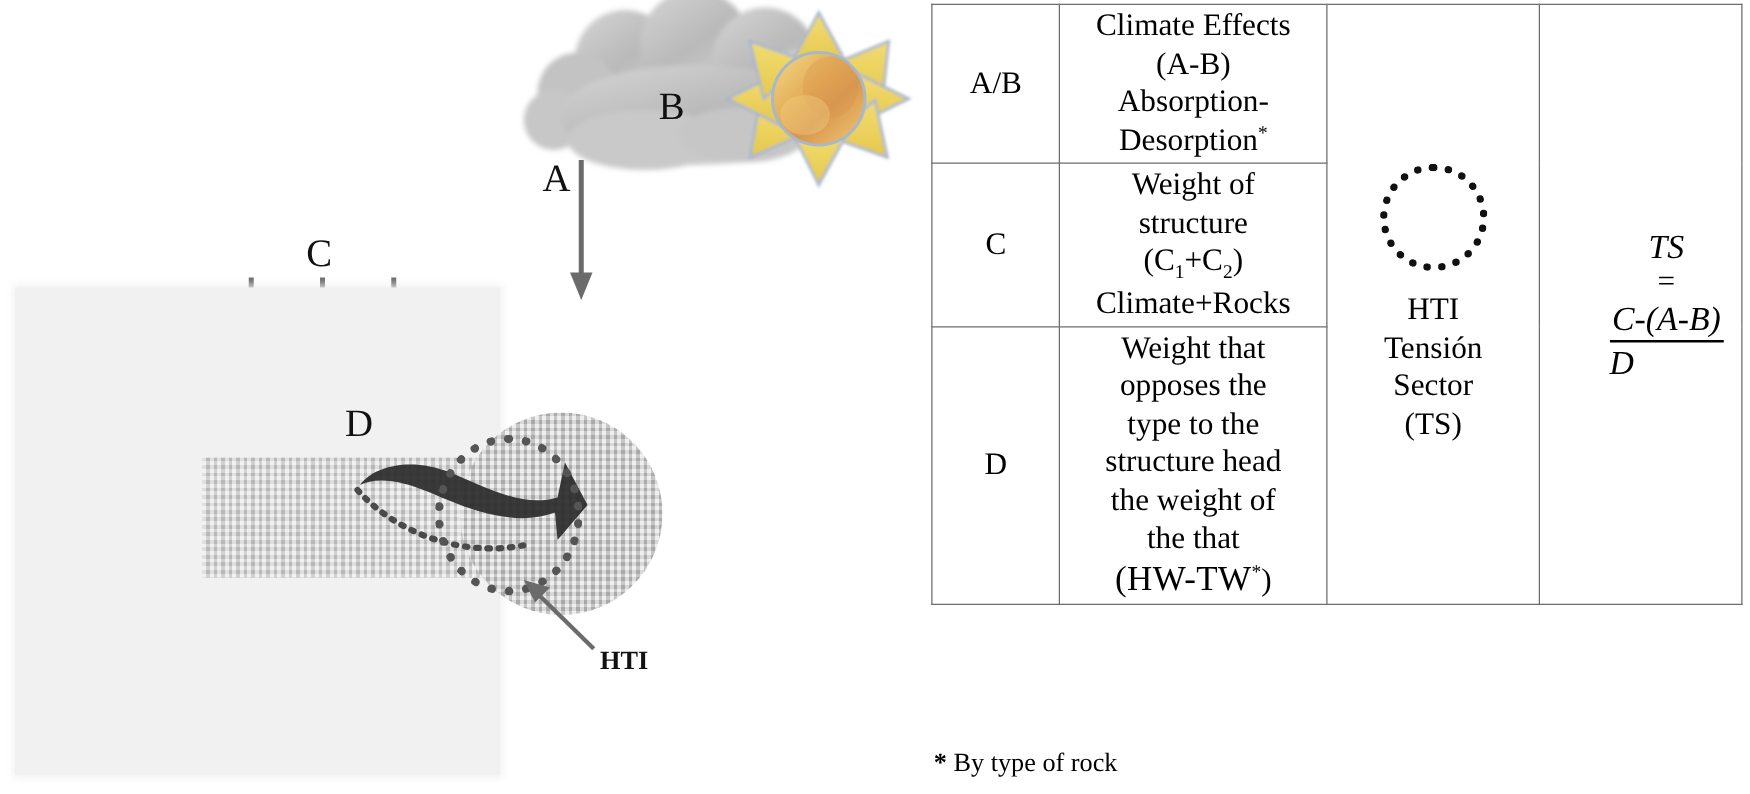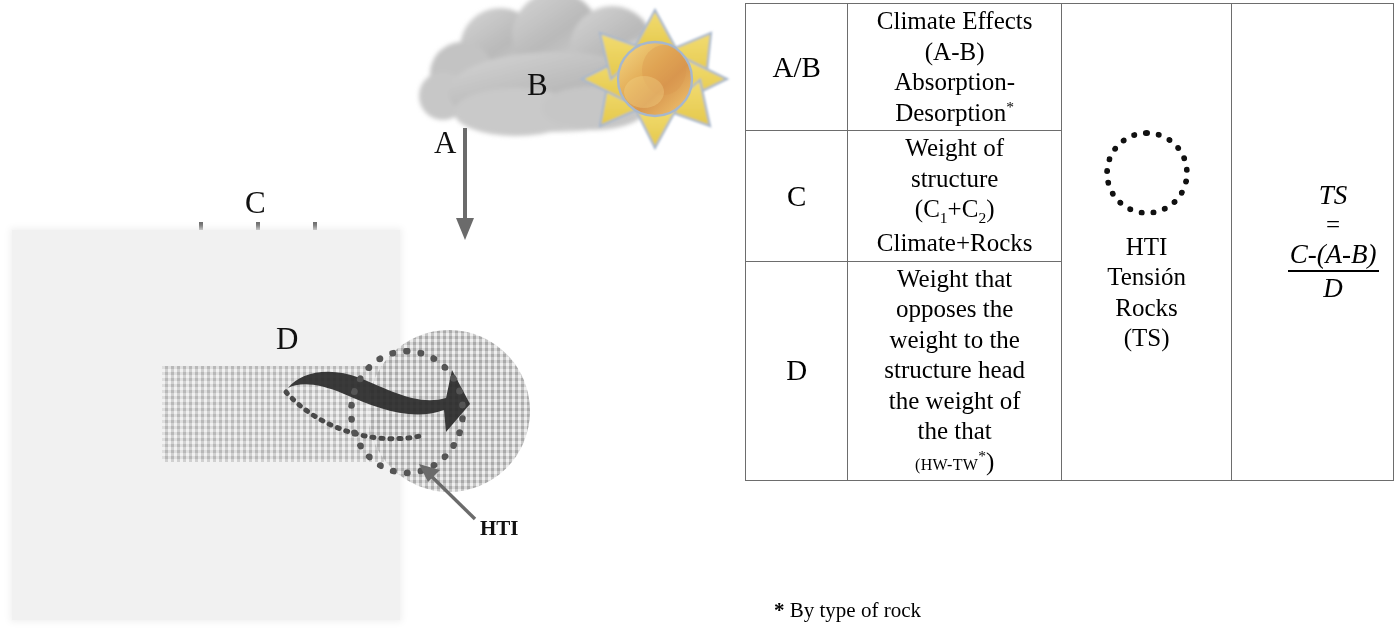--- a/index.html
+++ b/index.html
@@ -65,52 +65,52 @@
     table-layout: fixed;
   }
   table.calc td {
     border: 1px solid #6d6d6d;
     vertical-align: middle;
     text-align: center;
     color: #000;
     font-family: "Liberation Serif", serif;
     padding: 2px 4px;
   }
-  td.keycol { width: 95px; font-size: 29px; }
+  td.keycol { width: 95px; font-size: 25px; }
   td.desccol { width: 198px; font-size: 25px; line-height: 1.22; }
   td.midcol  { width: 158px; font-size: 25px; line-height: 1.22; }
   td.formulacol { width: 150px; }
 
   .sup { font-size: .62em; vertical-align: super; }
   .sub { font-size: .62em; vertical-align: sub; }
-  .smallcaps { font-size: 16px; letter-spacing: .3px; }
+  .smallcaps { font-size: 28px; letter-spacing: .3px; }
 
   .dottedring {
     width: 86px; height: 86px;
     border: 6px dotted #111;
     border-radius: 50%;
     margin: 0 auto 16px auto;
   }
 
   .formula {
     font-style: italic;
     font-size: 27px;
     line-height: 1.12;
     display: inline-block;
     text-align: center;
     margin-left: 41px;
   }
   .formula .eq { display:block; font-style: normal; font-size: 25px; }
-  .frac { display: inline-block; text-align: center; font-family: Liberation Serif, serif; }
+  .frac { display: inline-block; text-align: left; font-family: Liberation Serif, serif; }
   .frac .num { display:block; border-bottom: 2px solid #000; padding: 0 2px 1px 2px; }
   .frac .den { display:block; padding-top: 1px; }
 
   .footnote {
     position: absolute;
-    left: 774px; top: 598px;
+    left: 747px; top: 598px;
     font-family: "Liberation Serif", serif;
     font-size: 21px; color: #000;
   }
   .footnote .star { font-weight: bold; }
 </style>
 </head>
 <body>
 
 <div id="root">
 
@@ -236,21 +236,21 @@
         <td class="desccol">
           <span>Climate Effects</span><br>
           <span>(A-B)</span><br>
           <span>Absorption-</span><br>
           <span>Desorption</span><span class="sup">*</span>
         </td>
         <td class="midcol" rowspan="3">
           <div class="dottedring"></div>
           <div>HTI</div>
           <div>Tensión</div>
-          <div>Rocks</div>
+          <div>Sector</div>
           <div>(TS)</div>
         </td>
         <td class="formulacol" rowspan="3">
           <span class="formula">
             <span>TS</span>
             <span class="eq">=</span>
             <span class="frac">
               <span class="num">C-(A-B)</span>
               <span class="den">D</span>
             </span>
@@ -266,21 +266,21 @@
           <span>(C<span class="sub">1</span>+C<span class="sub">2</span>)</span><br>
           <span>Climate+Rocks</span>
         </td>
       </tr>
 
       <tr>
         <td class="keycol">D</td>
         <td class="desccol">
           <span>Weight that</span><br>
           <span>opposes the</span><br>
-          <span>weight to the</span><br>
+          <span>type to the</span><br>
           <span>structure head</span><br>
           <span>the weight of</span><br>
           <span>the that</span><br>
           <span class="smallcaps">(HW-TW</span><span class="sup">*</span><span>)</span>
         </td>
       </tr>
     </tbody>
       </table>
   </div>
 

